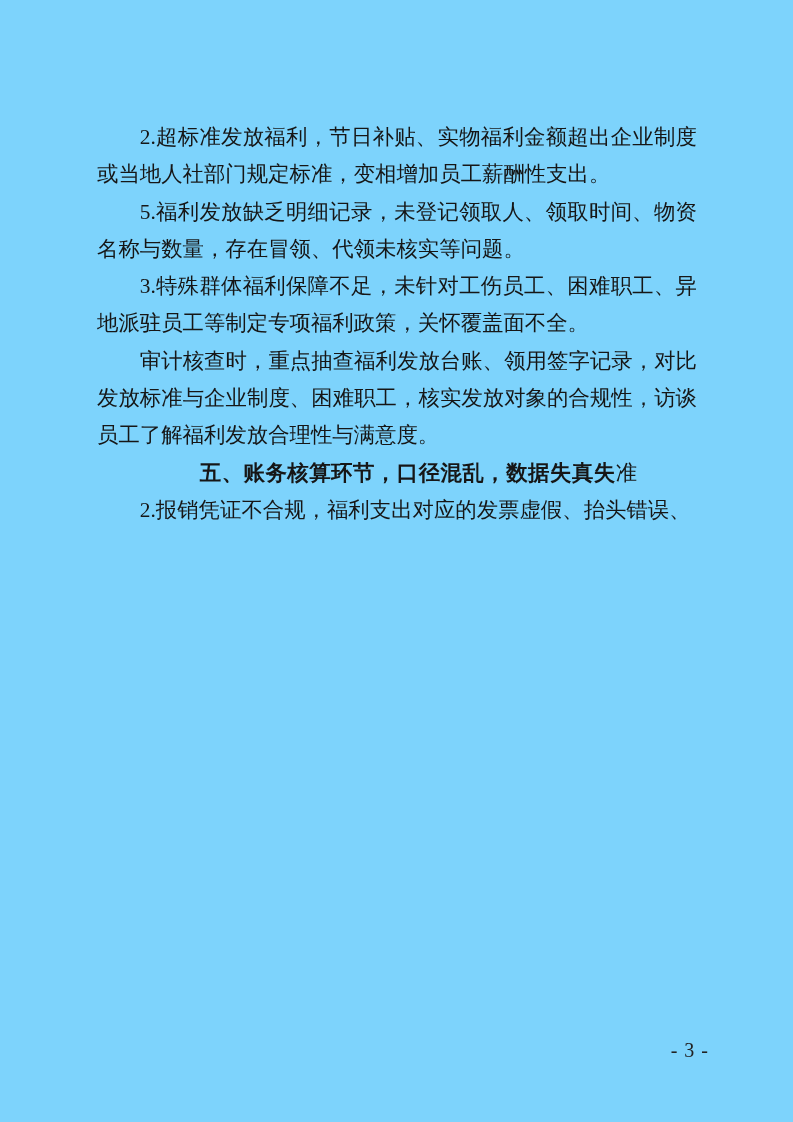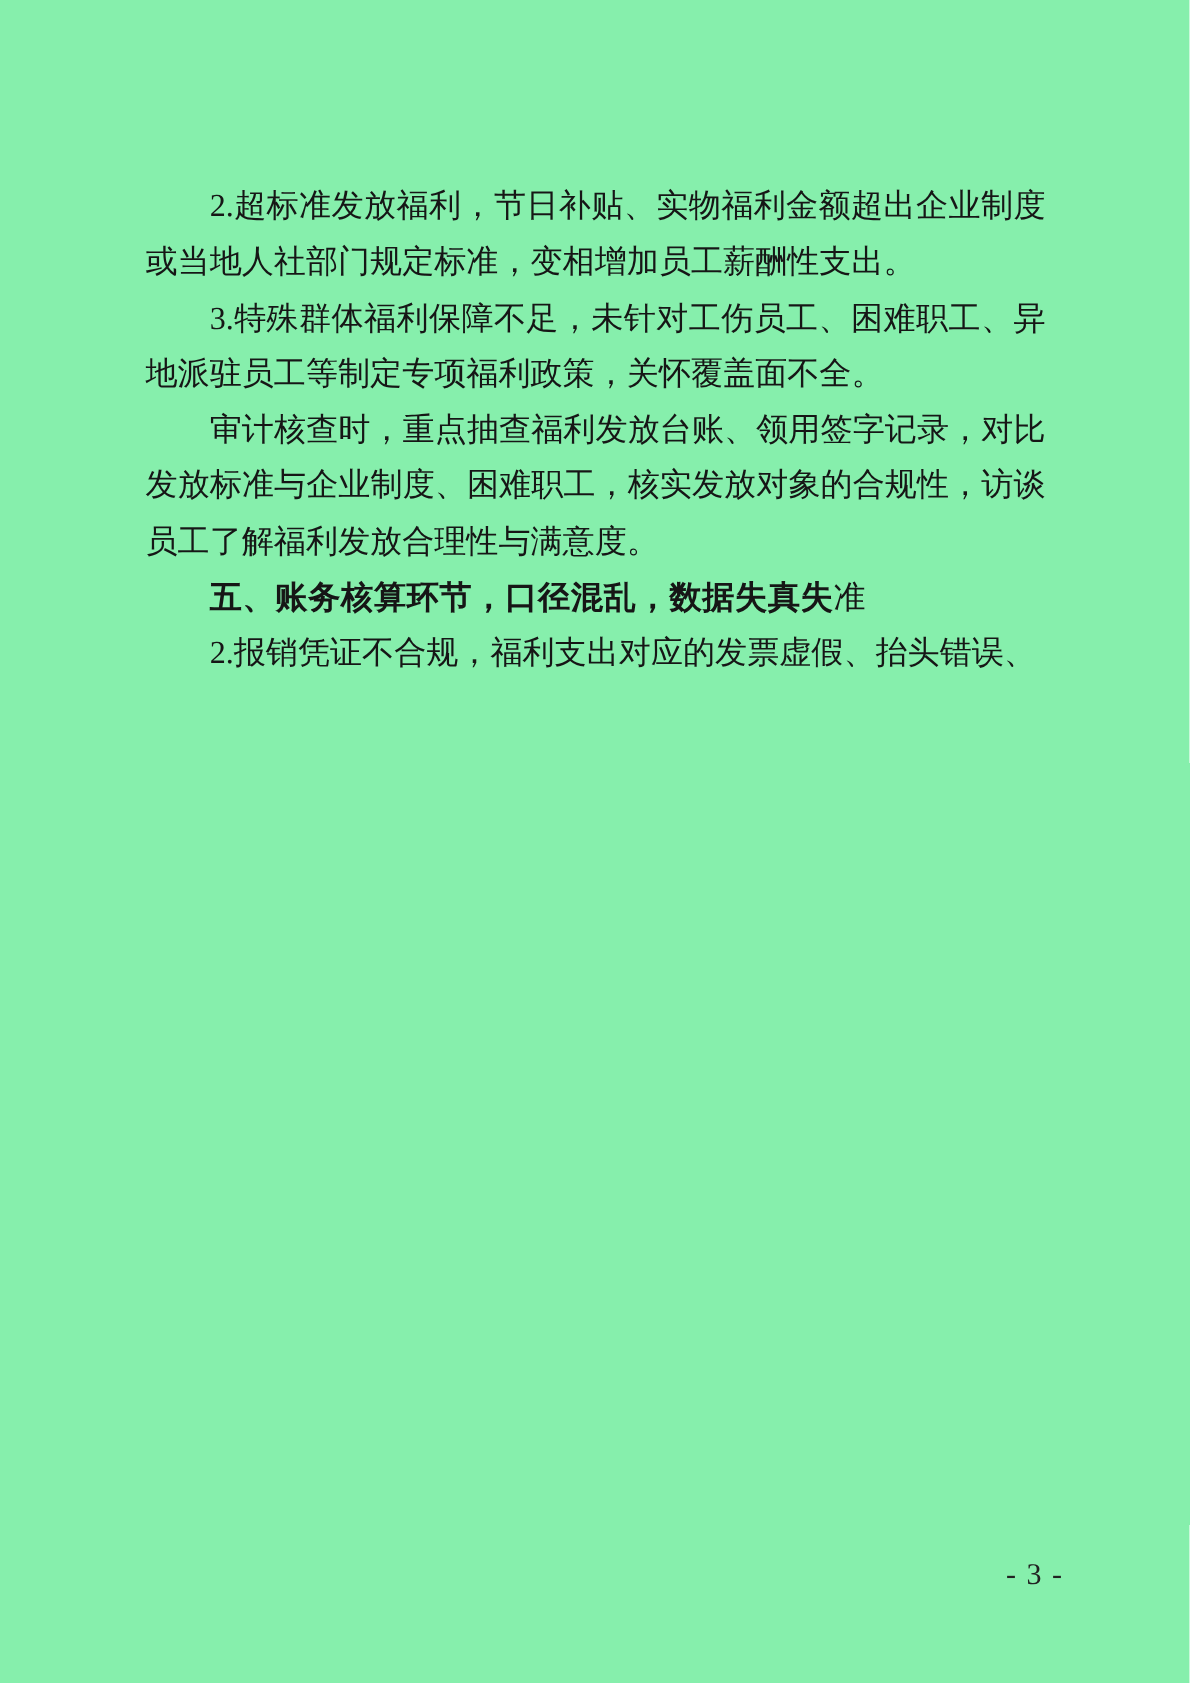--- a/index.html
+++ b/index.html
@@ -12,21 +12,21 @@
     height: 1122px;
     position: relative;
     font-family: "Liberation Serif", "DejaVu Serif", serif;
     color: #161616;
   }
   .page {
     position: absolute;
     left: 0; top: 0;
     width: 793px;
     height: 1122px;
-    background: #86efac;
+    background: #7dd3fc;
     overflow: hidden;
   }
   .content {
     position: absolute;
     left: 97px;
     top: 119px;
     width: 600px;
   }
   p.para {
     margin: 0;
@@ -34,21 +34,21 @@
     line-height: 37.3px;
     text-indent: 2em;
     text-align: justify;
     text-justify: inter-character;
     word-break: normal;
     color: #161616;
   }
   p.para.heading {
     font-family: "Liberation Sans", "DejaVu Sans", sans-serif;
     font-weight: 700;
-    text-align: left;
+    text-align: center;
     letter-spacing: 0.5px;
   }
   .heading-tail {
     font-family: "Liberation Serif", "DejaVu Serif", serif;
     font-weight: 400;
     letter-spacing: 0;
   }
   .page-footer {
     position: absolute;
     top: 1038px;
@@ -62,20 +62,21 @@
     letter-spacing: 1px;
     white-space: pre;
   }
 </style>
 </head>
 <body>
 
 <div class="page">
   <main class="content">
       <p class="para body-text">2.超标准发放福利，节日补贴、实物福利金额超出企业制度或当地人社部门规定标准，变相增加员工薪酬性支出。</p>
+      <p class="para body-text">5.福利发放缺乏明细记录，未登记领取人、领取时间、物资名称与数量，存在冒领、代领未核实等问题。</p>
       <p class="para body-text">3.特殊群体福利保障不足，未针对工伤员工、困难职工、异地派驻员工等制定专项福利政策，关怀覆盖面不全。</p>
       <p class="para body-text">审计核查时，重点抽查福利发放台账、领用签字记录，对比发放标准与企业制度、困难职工，核实发放对象的合规性，访谈员工了解福利发放合理性与满意度。</p>
       <p class="para heading"><span>五、账务核算环节，口径混乱，数据失真失</span><span class="heading-tail">准</span></p>
       <p class="para body-text">2.报销凭证不合规，福利支出对应的发票虚假、抬头错误、</p>
     </main>
   <footer class="page-footer">
     <span class="page-number">- 3 -</span>
   </footer>
 </div>
 

